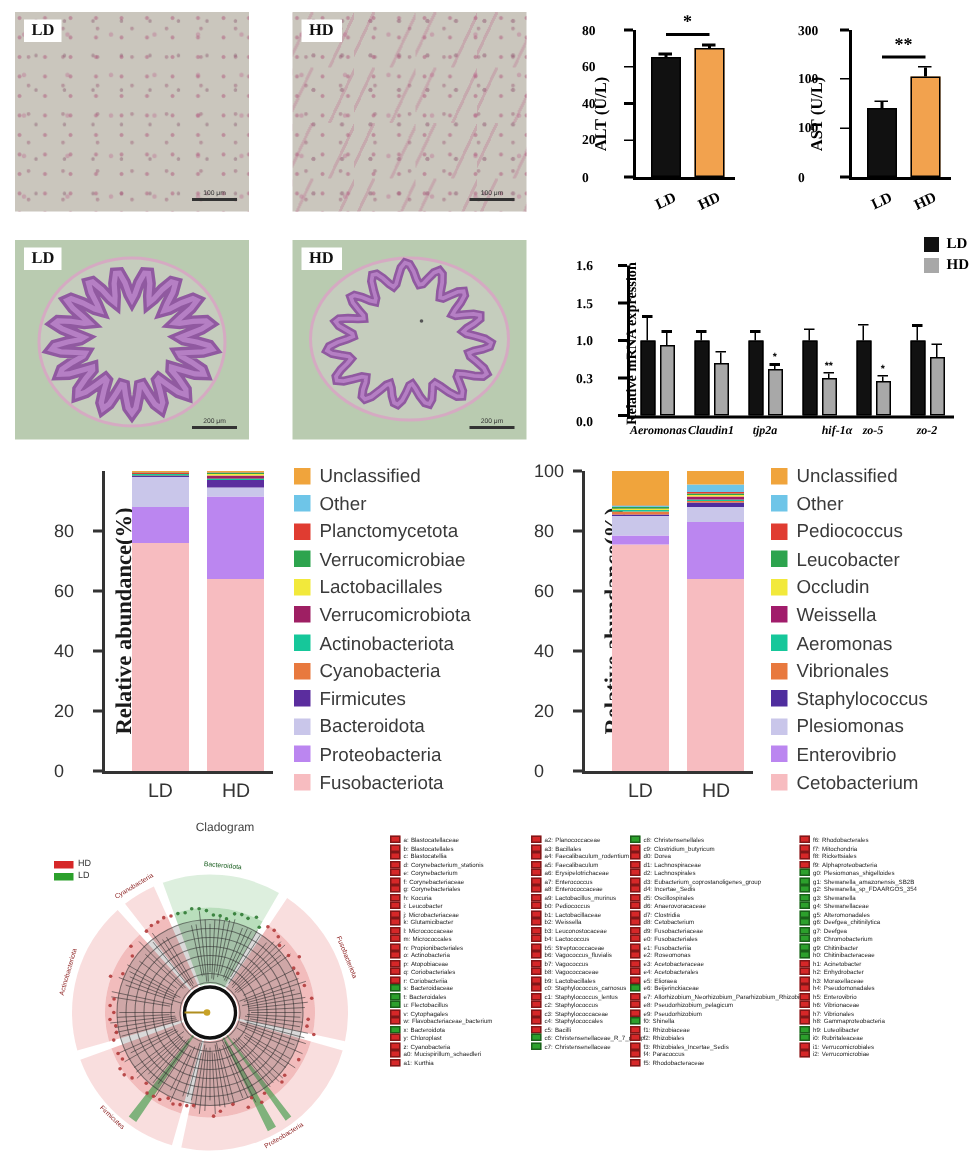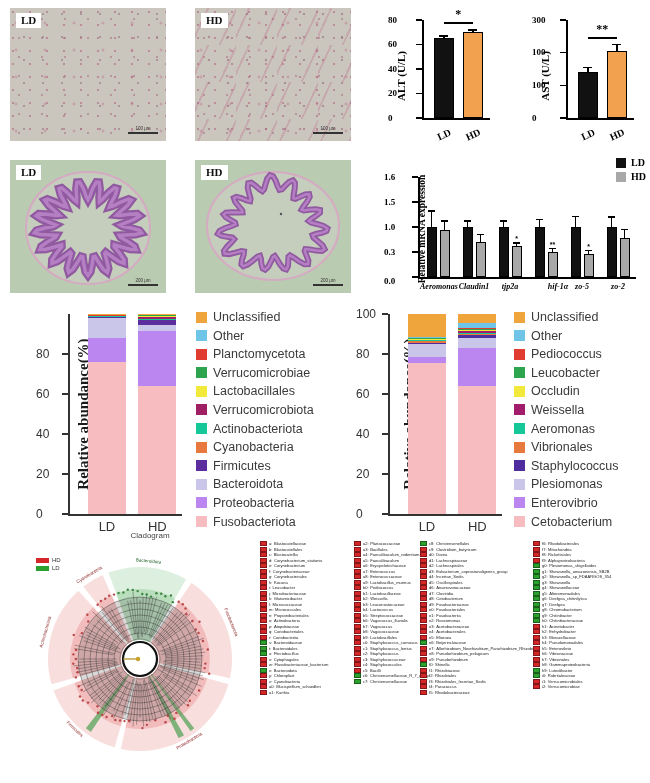--- a/index.html
+++ b/index.html
@@ -420,21 +420,21 @@
           <span class="sw" style="background: rgb(187, 134, 240);"></span>
           <span class="lb">Enterovibrio</span>
         </div>
         <div class="row">
           <span class="sw" style="background: rgb(247, 188, 192);"></span>
           <span class="lb">Cetobacterium</span>
         </div>
       </div>
   </div>
 
-  <div class="abs" style="left:0;top:529px;width:524px;height:238px;">
+  <div class="abs" style="left:0;top:545px;width:524px;height:238px;">
     <div class="cl-title" style="left:90px;top:2px;width:120px;">Cladogram</div>
     <div class="cl-leg" style="left:36px;top:28px;">
       <div class="row">
         <span class="sw" id="cl-sw-hd" style="background: rgb(214, 39, 40);"></span>
         <span class="lb">HD</span>
       </div>
       <div class="row">
         <span class="sw" id="cl-sw-ld" style="background: rgb(44, 160, 44);"></span>
         <span class="lb">LD</span>
       </div>

